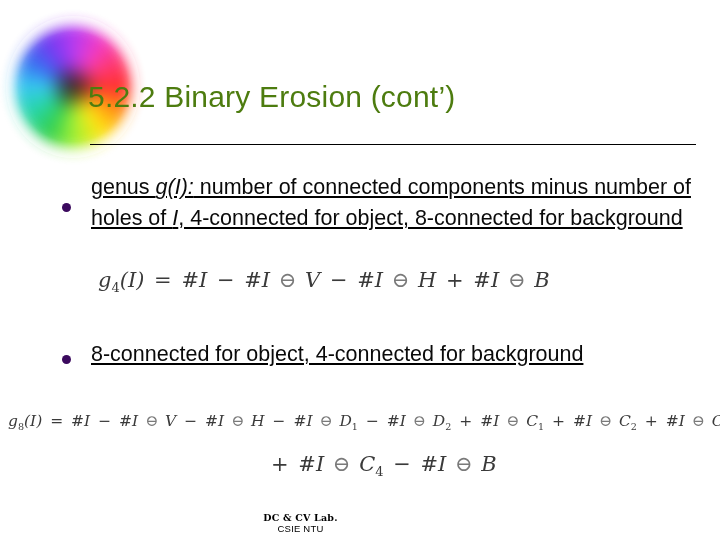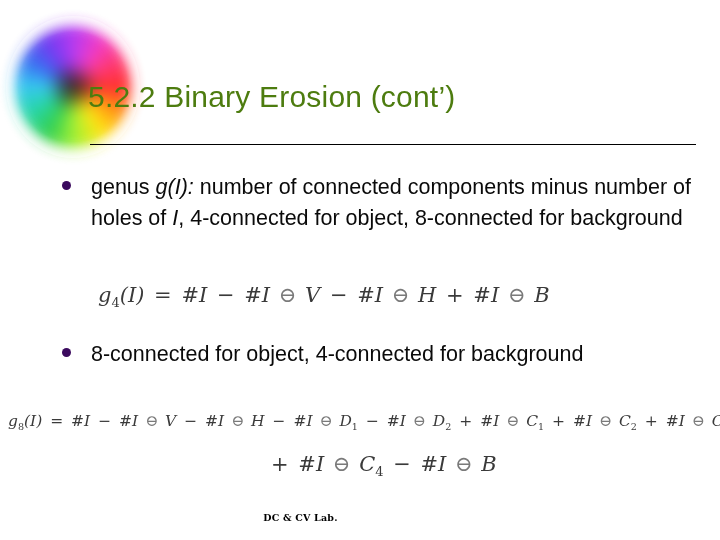--- a/index.html
+++ b/index.html
@@ -86,21 +86,22 @@
     top: 144px;
     width: 606px;
     height: 0;
     border-top: 1px solid #000000;
   }
 
   
   .bullet-row {
     position: absolute;
     display: flex;
-    align-items: flex-start;
+    align-items: center;
+    text-decoration: underline;
   }
   .bullet-marker {
     width: 9px;
     height: 9px;
     border-radius: 50%;
     background: #3b0a5e;
     flex: 0 0 auto;
     margin-top: 9px;
     margin-right: 20px;
   }
@@ -137,21 +138,21 @@
   .formula .hash {
     font-style: normal;
     color: #3a3a3a;
   }
   .formula sub {
     font-size: 0.62em;
     font-style: normal;
   }
   #formula-g4 {
     left: 98px;
-    top: 283px;
+    top: 268px;
     font-size: 21px;
   }
   #formula-g8-line1 {
     left: 8px;
     top: 412px;
     font-size: 15.5px;
   }
   #formula-g8-line2 {
     left: 268px;
     top: 452px;
@@ -203,13 +204,14 @@
 <div class="bullet-row" id="bullet-2">
   <div class="bullet-marker"></div>
   <div class="bullet-text"><span>8-connected for object, 4-connected for background</span></div>
 </div>
 
 <div class="formula" id="formula-g8-line1"><span>g</span><sub>8</sub><span>(I)</span><span class="sign"> = </span><span class="hash">#</span><span>I</span><span class="sign"> − </span><span class="hash">#</span><span>I</span><span class="op"> ⊖ </span><span>V</span><span class="sign"> − </span><span class="hash">#</span><span>I</span><span class="op"> ⊖ </span><span>H</span><span class="sign"> − </span><span class="hash">#</span><span>I</span><span class="op"> ⊖ </span><span>D</span><sub>1</sub><span class="sign"> − </span><span class="hash">#</span><span>I</span><span class="op"> ⊖ </span><span>D</span><sub>2</sub><span class="sign"> + </span><span class="hash">#</span><span>I</span><span class="op"> ⊖ </span><span>C</span><sub>1</sub><span class="sign"> + </span><span class="hash">#</span><span>I</span><span class="op"> ⊖ </span><span>C</span><sub>2</sub><span class="sign"> + </span><span class="hash">#</span><span>I</span><span class="op"> ⊖ </span><span>C</span></div>
 <div class="formula" id="formula-g8-line2"><span class="sign"> + </span><span class="hash">#</span><span>I</span><span class="op"> ⊖ </span><span>C</span><sub>4</sub><span class="sign"> − </span><span class="hash">#</span><span>I</span><span class="op"> ⊖ </span><span>B</span></div>
 
 <div id="footer">
   <div id="footer-lab">DC &amp; CV Lab.</div>
+  <div id="footer-org">CSIE NTU</div>
 </div>
 
 </body></html>

